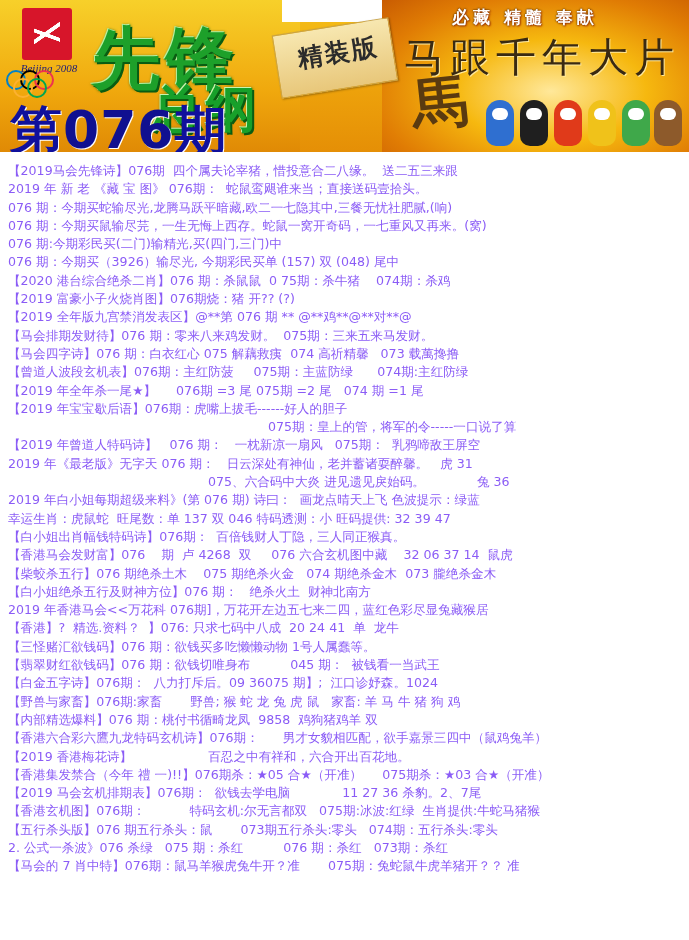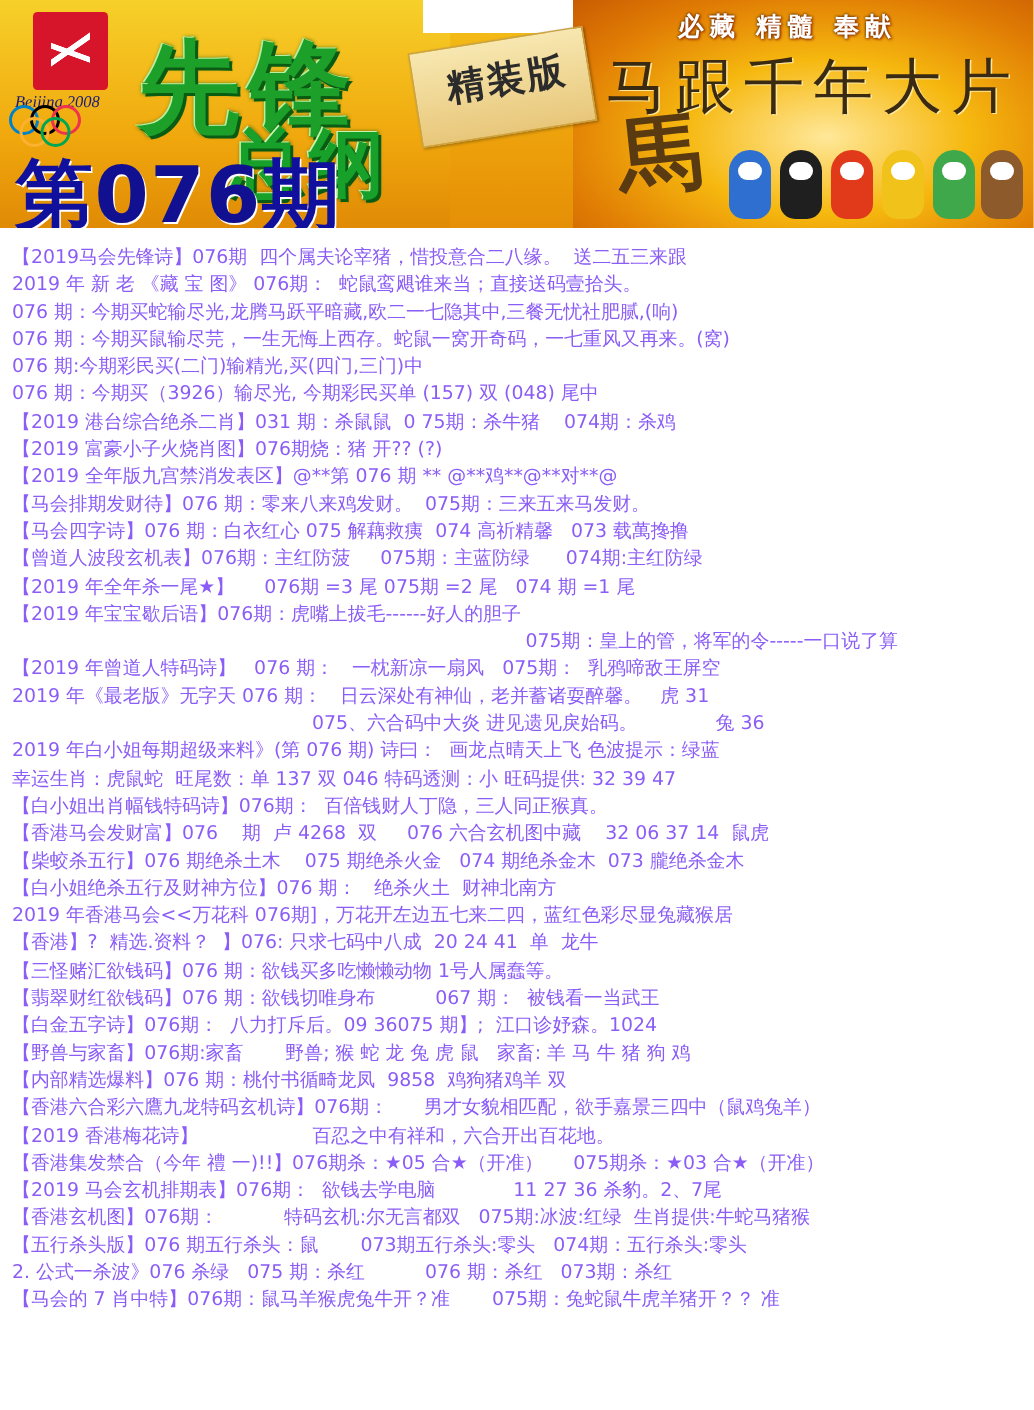--- a/index.html
+++ b/index.html
@@ -64,21 +64,21 @@
     left: 12px; top: 8px;
     width: 26px; height: 34px;
     background:
       linear-gradient(20deg, transparent 40%, #ffffff 41%, #ffffff 49%, transparent 50%),
       linear-gradient(-35deg, transparent 45%, #ffffff 46%, #ffffff 54%, transparent 55%);
   }
   .bj-text {
     position: absolute;
     left: 0; top: 54px;
     width: 78px;
-    text-align: left;
+    text-align: center;
     font-size: 11px;
     font-style: italic;
     color: #1b1b7a;
     font-family: "Liberation Serif", serif;
   }
   .rings {
     position: absolute;
     left: 6px; top: 70px;
     width: 70px; height: 24px;
   }
@@ -215,21 +215,21 @@
   }
   .line {
     font-size: 12.6px;
     line-height: 18.3px;
     color: #8b5cf6;
     white-space: pre;
     font-family: "DejaVu Sans", "Liberation Sans", sans-serif;
     letter-spacing: 0px;
   }
   .line.indent3 { padding-left: 200px; }
-  .line.indent4 { padding-left: 260px; text-align: center; }
+  .line.indent4 { padding-left: 260px; }
 </style>
 </head>
 <body>
 
 <div class="page">
 
   <div class="banner">
     <div class="banner-left"></div>
     <div class="banner-mid"></div>
     <div class="banner-right"></div>
@@ -271,42 +271,42 @@
   </div>
 
   <div class="content">
     <div id="lines-container">
         <div class="line">【2019马会先锋诗】076期  四个属夫论宰猪，惜投意合二八缘。  送二五三来跟</div>
         <div class="line">2019 年 新 老 《藏 宝 图》 076期：  蛇鼠鸾飓谁来当；直接送码壹拾头。</div>
         <div class="line">076 期：今期买蛇输尽光,龙腾马跃平暗藏,欧二一七隐其中,三餐无忧社肥腻,(响)</div>
         <div class="line">076 期：今期买鼠输尽芫，一生无悔上西存。蛇鼠一窝开奇码，一七重风又再来。(窝)</div>
         <div class="line">076 期:今期彩民买(二门)输精光,买(四门,三门)中</div>
         <div class="line">076 期：今期买（3926）输尽光, 今期彩民买单 (157) 双 (048) 尾中</div>
-        <div class="line">【2019 港台综合绝杀二肖】031 期：杀鼠鼠  0 75期：杀牛猪    074期：杀鸡</div>
+        <div class="line">【2020 港台综合绝杀二肖】076 期：杀鼠鼠  0 75期：杀牛猪    074期：杀鸡</div>
         <div class="line">【2019 富豪小子火烧肖图】076期烧：猪 开?? (?)</div>
         <div class="line">【2019 全年版九宫禁消发表区】@**第 076 期 ** @**鸡**@**对**@</div>
         <div class="line">【马会排期发财待】076 期：零来八来鸡发财。  075期：三来五来马发财。</div>
         <div class="line">【马会四字诗】076 期：白衣红心 075 解藕救痍  074 高祈精馨   073 载萬搀撸</div>
         <div class="line">【曾道人波段玄机表】076期：主红防菠     075期：主蓝防绿      074期:主红防绿</div>
         <div class="line">【2019 年全年杀一尾★】     076期 =3 尾 075期 =2 尾   074 期 =1 尾</div>
         <div class="line">【2019 年宝宝歇后语】076期：虎嘴上拔毛------好人的胆子</div>
         <div class="line indent4">075期：皇上的管，将军的令-----一口说了算</div>
         <div class="line">【2019 年曾道人特码诗】   076 期：   一枕新凉一扇风   075期：  乳鸦啼敌王屏空</div>
         <div class="line">2019 年《最老版》无字天 076 期：   日云深处有神仙，老并蓄诸耍醉馨。   虎 31</div>
         <div class="line indent3">075、六合码中大炎 进见遗见戾始码。             兔 36</div>
         <div class="line">2019 年白小姐每期超级来料》(第 076 期) 诗曰：  画龙点晴天上飞 色波提示：绿蓝</div>
         <div class="line">幸运生肖：虎鼠蛇  旺尾数：单 137 双 046 特码透测：小 旺码提供: 32 39 47</div>
         <div class="line">【白小姐出肖幅钱特码诗】076期：  百倍钱财人丁隐，三人同正猴真。</div>
         <div class="line">【香港马会发财富】076    期  卢 4268  双     076 六合玄机图中藏    32 06 37 14  鼠虎</div>
         <div class="line">【柴蛟杀五行】076 期绝杀土木    075 期绝杀火金   074 期绝杀金木  073 朧绝杀金木</div>
         <div class="line">【白小姐绝杀五行及财神方位】076 期：   绝杀火土  财神北南方</div>
         <div class="line">2019 年香港马会&lt;&lt;万花科 076期]，万花开左边五七来二四，蓝红色彩尽显兔藏猴居</div>
         <div class="line">【香港】?  精选.资料？  】076: 只求七码中八成  20 24 41  单  龙牛</div>
         <div class="line">【三怪赌汇欲钱码】076 期：欲钱买多吃懒懒动物 1号人属蠢等。</div>
-        <div class="line">【翡翠财红欲钱码】076 期：欲钱切唯身布          067 期：  被钱看一当武王</div>
+        <div class="line">【翡翠财红欲钱码】076 期：欲钱切唯身布          045 期：  被钱看一当武王</div>
         <div class="line">【白金五字诗】076期：  八力打斥后。09 36075 期】;  江口诊妤森。1024</div>
         <div class="line">【野兽与家畜】076期:家畜       野兽; 猴 蛇 龙 兔 虎 鼠   家畜: 羊 马 牛 猪 狗 鸡</div>
         <div class="line">【内部精选爆料】076 期：桃付书循畸龙凤  9858  鸡狗猪鸡羊 双</div>
         <div class="line">【香港六合彩六鷹九龙特码玄机诗】076期：      男才女貌相匹配，欲手嘉景三四中（鼠鸡兔羊）</div>
         <div class="line">【2019 香港梅花诗】                   百忍之中有祥和，六合开出百花地。</div>
         <div class="line">【香港集发禁合（今年 禮 一)!!】076期杀：★05 合★（开准）     075期杀：★03 合★（开准）</div>
         <div class="line">【2019 马会玄机排期表】076期：  欲钱去学电脑             11 27 36 杀豹。2、7尾</div>
         <div class="line">【香港玄机图】076期：           特码玄机:尔无言都双   075期:冰波:红绿  生肖提供:牛蛇马猪猴</div>
         <div class="line">【五行杀头版】076 期五行杀头：鼠       073期五行杀头:零头   074期：五行杀头:零头</div>
         <div class="line">2. 公式一杀波》076 杀绿   075 期：杀红          076 期：杀红   073期：杀红</div>

